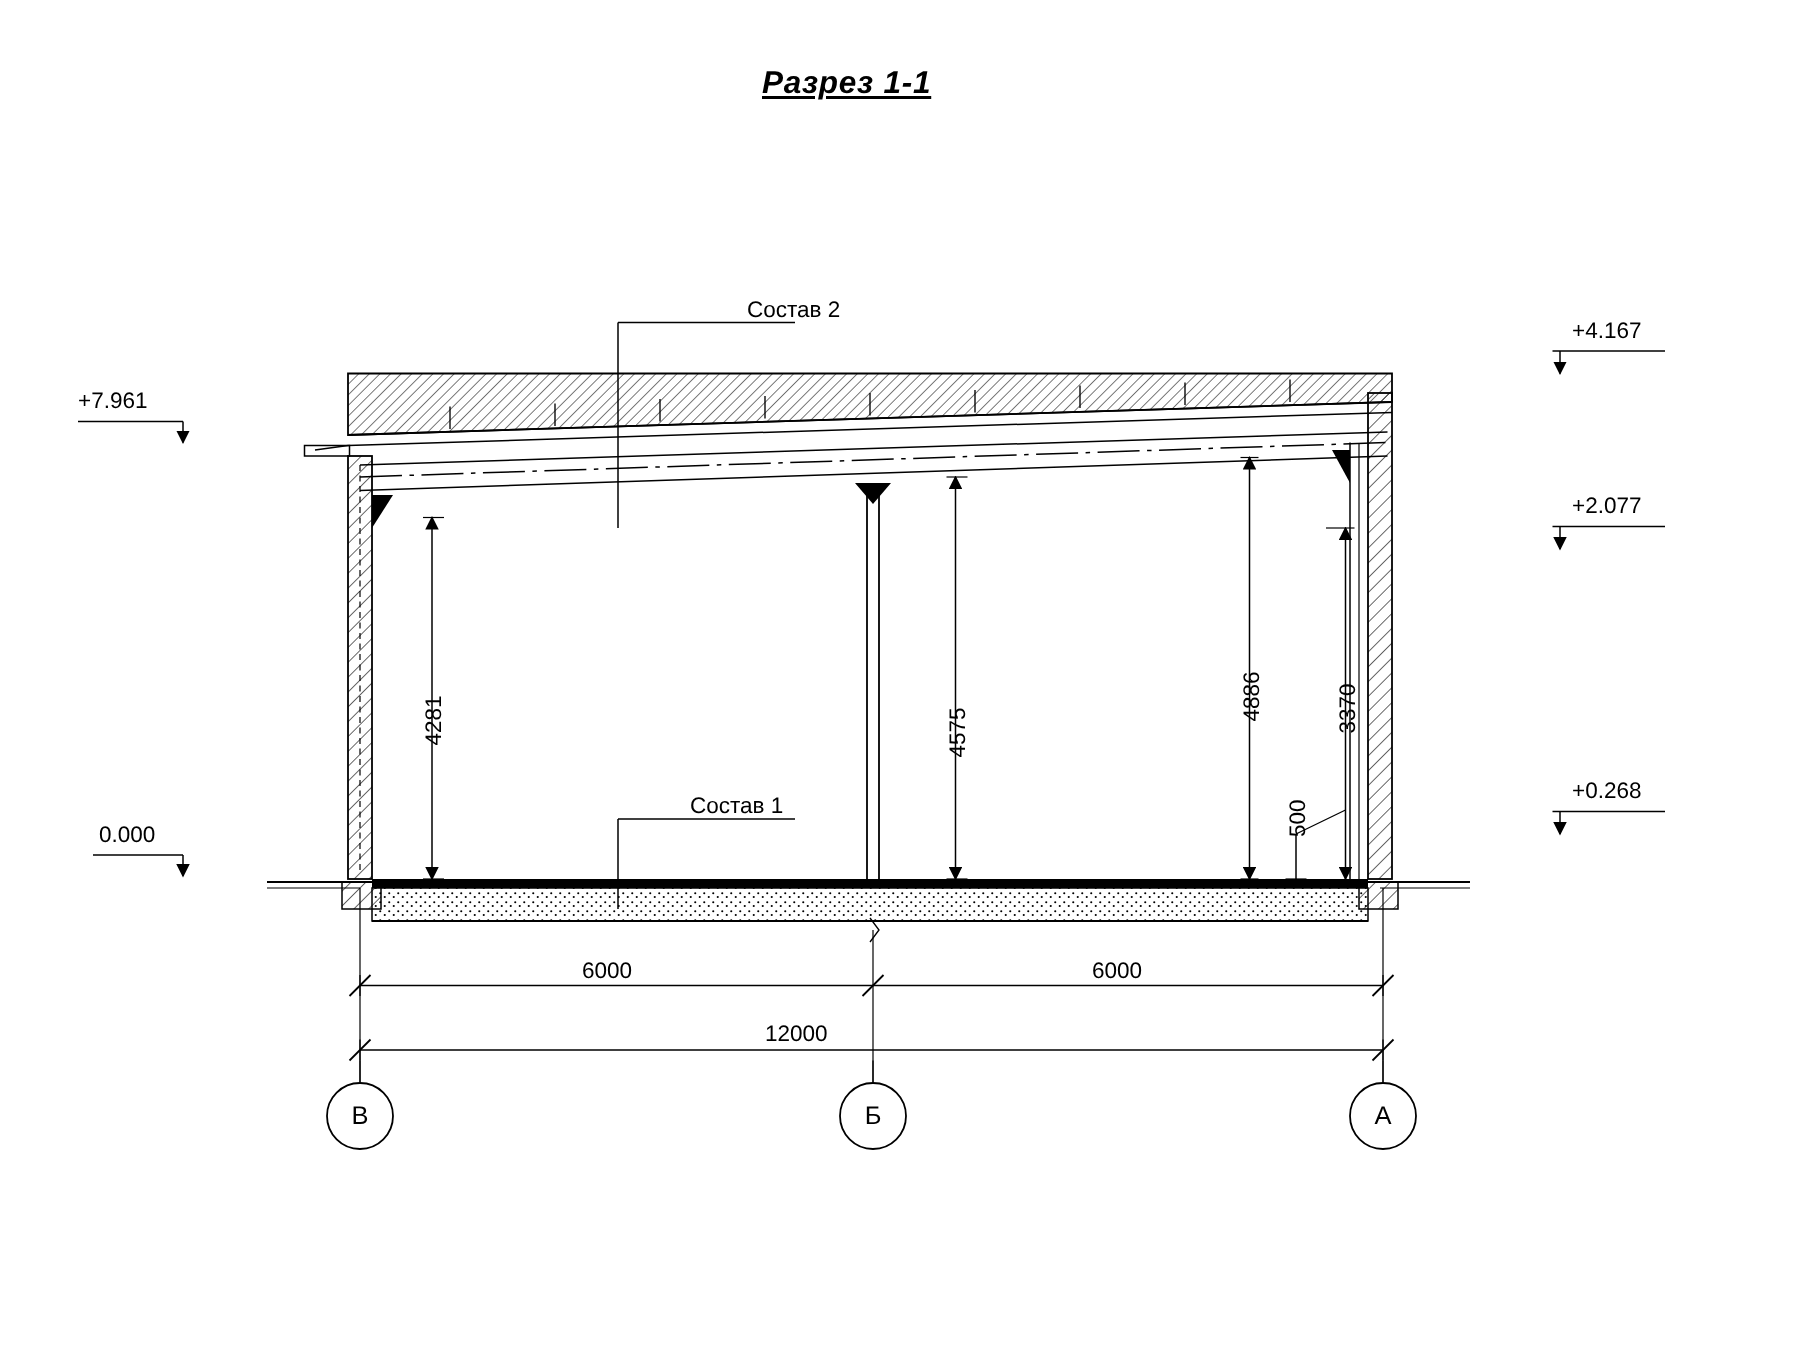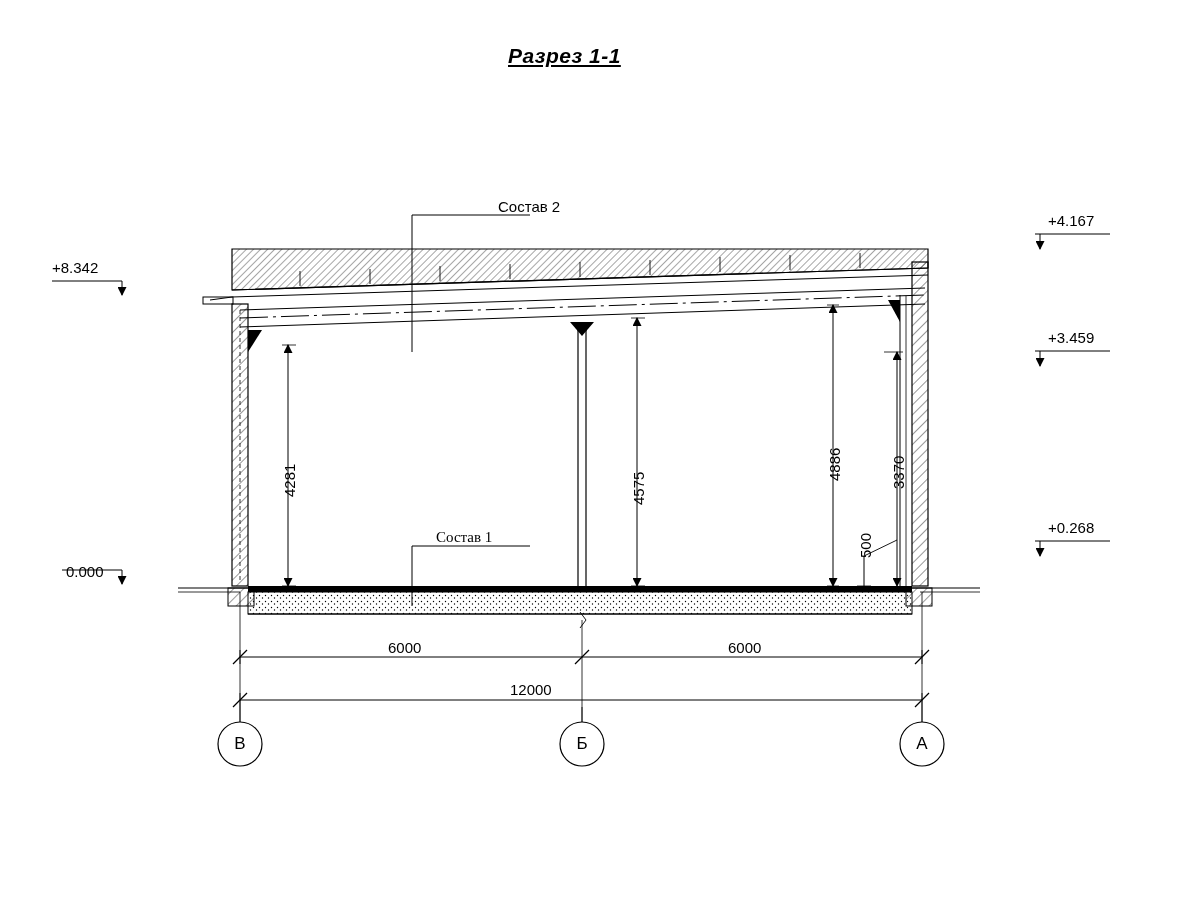--- a/index.html
+++ b/index.html
@@ -201,29 +201,29 @@
       <line x1="582" y1="707" x2="582" y2="722" stroke-width="0.8"></line>
       <line x1="922" y1="707" x2="922" y2="722" stroke-width="0.8"></line>
       <circle cx="240" cy="744" r="22" fill="#fff" stroke="#000" stroke-width="1.2"></circle>
       <circle cx="582" cy="744" r="22" fill="#fff" stroke="#000" stroke-width="1.2"></circle>
       <circle cx="922" cy="744" r="22" fill="#fff" stroke="#000" stroke-width="1.2"></circle>
     </g>
   </svg>
 
   <div class="lbl" style="left:453px; top:199px;margin-left:45px;">Состав 2</div>
 
-  <div class="lbl" style="left:436px; top:530px;font-family:Liberation Serif, serif;">Состав 1</div>
-
-  <div class="lbl" style="left:52px; top:260px;">+8.342</div>
-
-  <div class="lbl" style="left:66px; top:564px;">0.000</div>
+  <div class="lbl" style="left:460px; top:530px;">Состав 1</div>
+
+  <div class="lbl" style="left:52px; top:260px;">+7.961</div>
+
+  <div class="lbl" style="left:66px; top:549px;">0.000</div>
 
   <div class="lbl" style="left:1048px; top:213px;">+4.167</div>
 
-  <div class="lbl" style="left:1048px; top:330px;">+3.459</div>
+  <div class="lbl" style="left:1048px; top:330px;">+2.077</div>
 
   <div class="lbl" style="left:1048px; top:520px;">+0.268</div>
 
   <div class="lbl vert" style="left:282px; top:497px;">4281</div>
 
   <div class="lbl vert" style="left:631px; top:505px;">4575</div>
 
   <div class="lbl vert" style="left:827px; top:481px;">4886</div>
 
   <div class="lbl vert" style="left:891px; top:489px;">3370</div>

